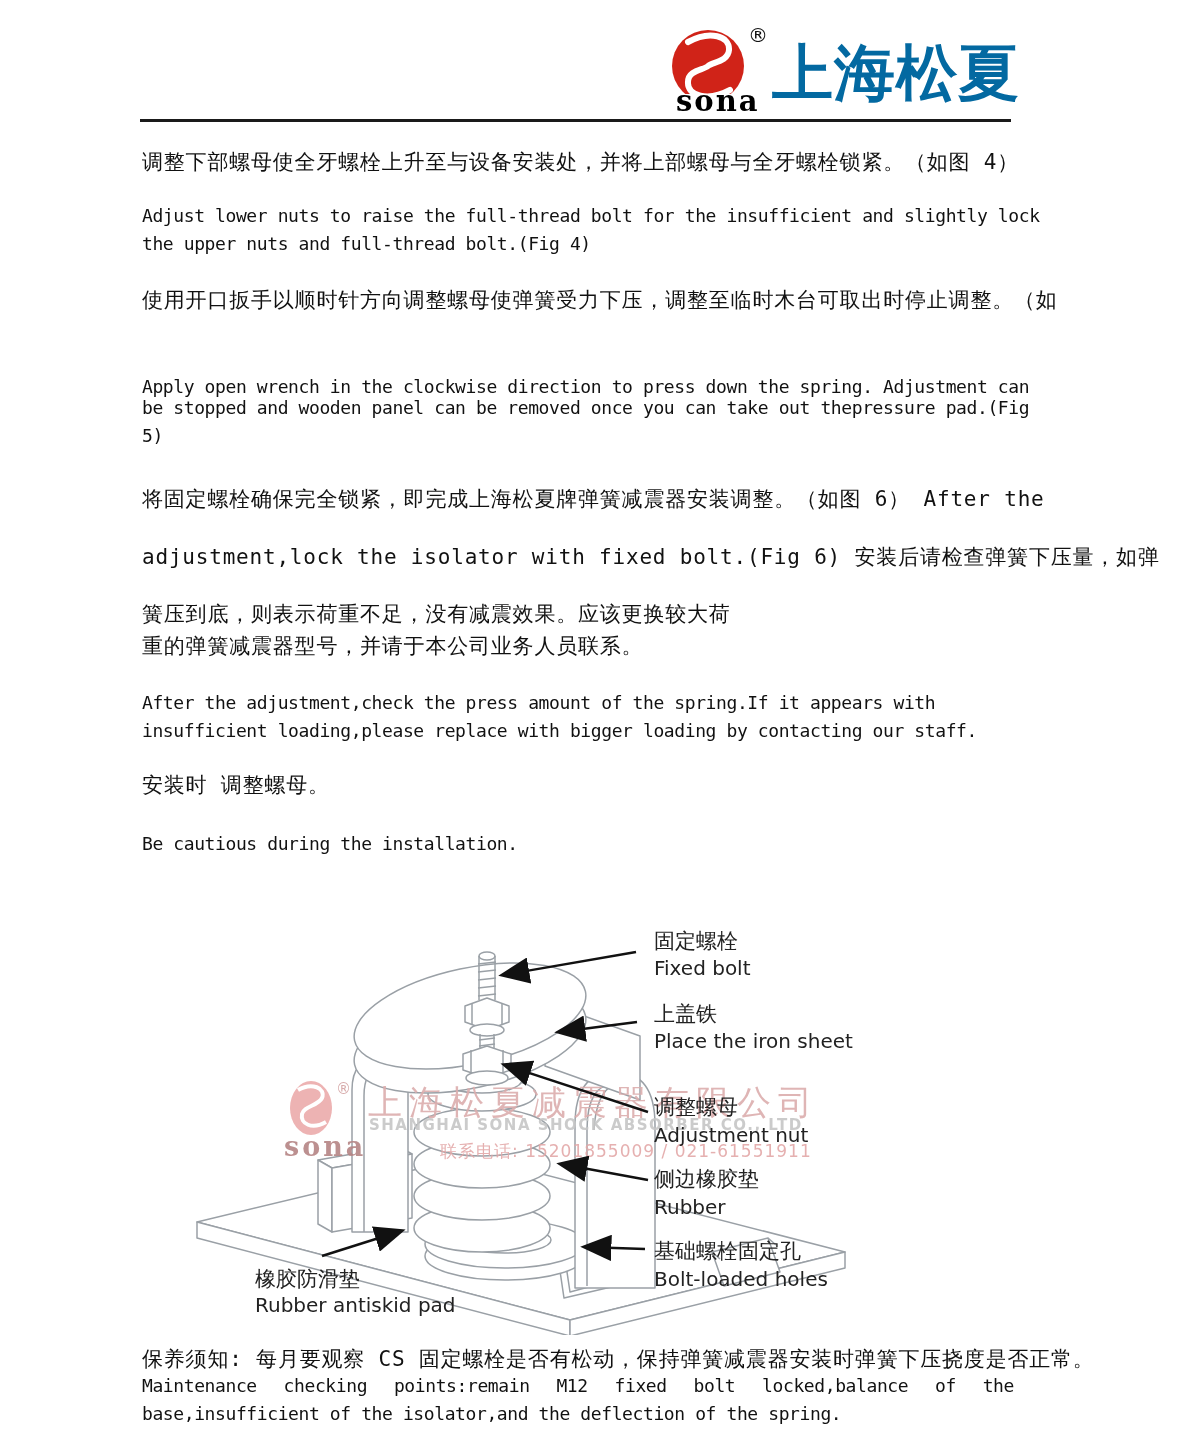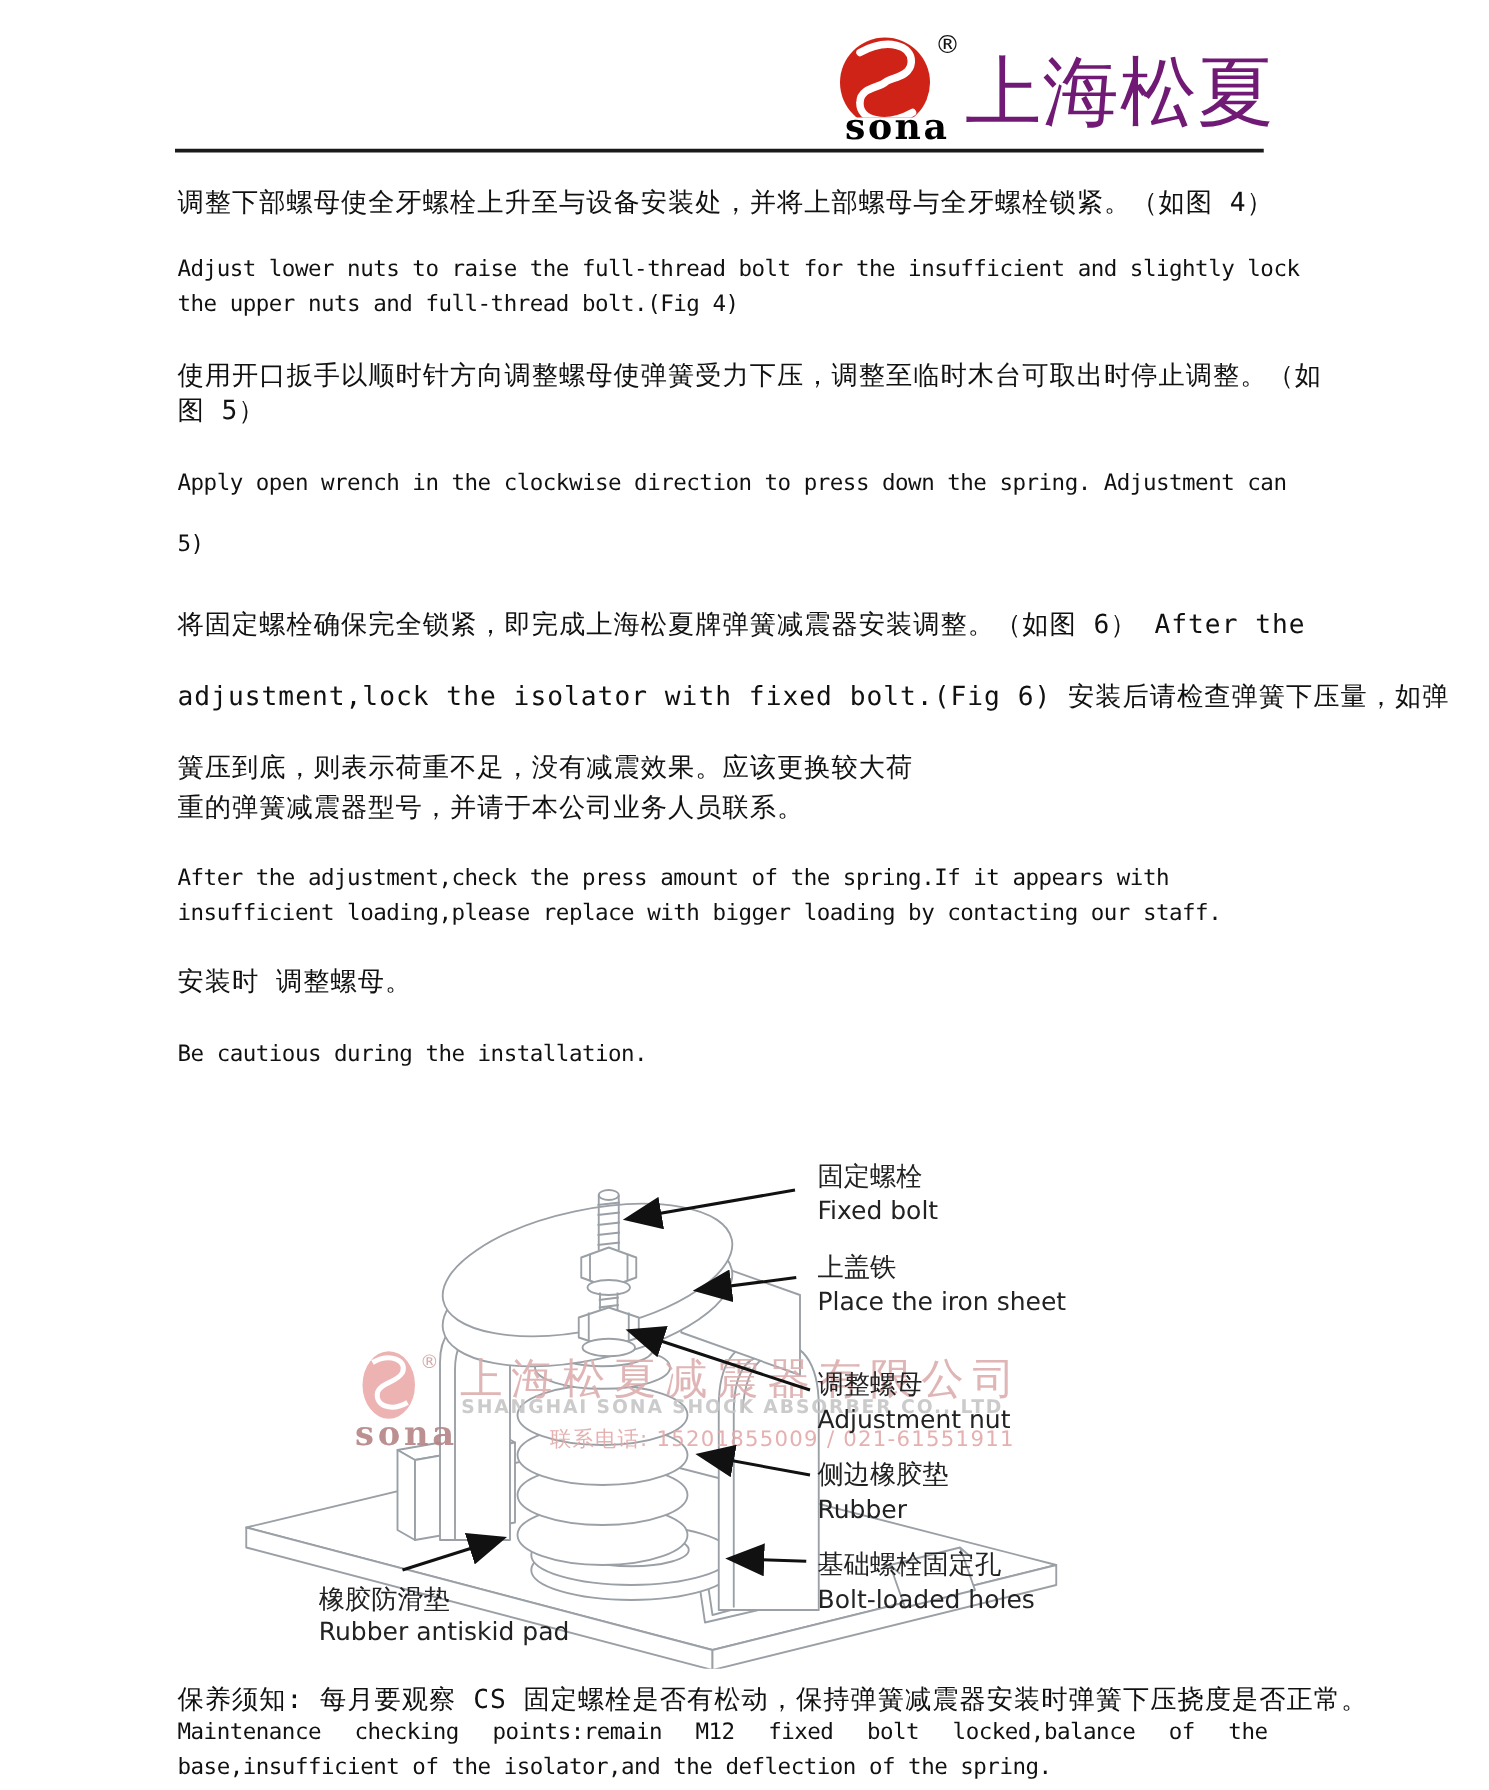--- a/index.html
+++ b/index.html
@@ -6,21 +6,21 @@
   .page{position:relative;width:1191px;height:1432px;background:#fff;overflow:hidden;
         font-family:"DejaVu Sans Mono","DejaVu Sans",monospace;color:#111;}
   .ln{position:absolute;left:142px;width:872px;white-space:pre;line-height:1.25;}
   .zh{font-size:21px;letter-spacing:0.8px;}
   .en{font-size:18px;letter-spacing:-0.4px;}
   .jst{white-space:normal;text-align:justify;text-align-last:justify;}
   .hdr-rule{position:absolute;left:140px;top:119px;width:871px;height:3px;background:#1a1a1a;}
   .brand-word{position:absolute;left:676px;top:84px;font-family:"DejaVu Serif",serif;
         font-weight:bold;font-size:29px;letter-spacing:2px;color:#000;}
   .company-title{position:absolute;left:772px;top:33px;font-family:"DejaVu Sans",sans-serif;
-        font-weight:normal;font-size:61px;letter-spacing:1px;color:#701a75;white-space:pre;}
+        font-weight:bold;font-size:61px;letter-spacing:1px;color:#0369a1;white-space:pre;}
   .logo-svg{position:absolute;left:660px;top:24px;}
   .diagram-svg{position:absolute;left:160px;top:895px;}
   .lblzh{font-family:"DejaVu Sans",sans-serif;font-size:21px;fill:#222;}
   .lblen{font-family:"DejaVu Sans",sans-serif;font-size:20px;fill:#222;}
   .draw{stroke:#9aa0a6;stroke-width:1.5;fill:none;stroke-linejoin:round;}
   .solid{fill:#ffffff;}
   .ann{stroke:#111;stroke-width:2.4;fill:none;}
 </style>
 </head>
 <body>
@@ -33,22 +33,22 @@
     <text x="88" y="18" font-size="20" fill="#111" font-family="DejaVu Sans, sans-serif">®</text>
   </svg>
   <div class="brand-word">sona</div>
   <div class="company-title">上海松夏</div>
   <div class="hdr-rule"></div>
 
   <div class="ln zh" style="top:149px">调整下部螺母使全牙螺栓上升至与设备安装处，并将上部螺母与全牙螺栓锁紧。（如图 4）</div>
   <div class="ln en" style="top:205px">Adjust lower nuts to raise the full-thread bolt for the insufficient and slightly lock</div>
   <div class="ln en" style="top:233px">the upper nuts and full-thread bolt.(Fig 4)</div>
   <div class="ln zh" style="top:287px">使用开口扳手以顺时针方向调整螺母使弹簧受力下压，调整至临时木台可取出时停止调整。（如</div>
-  <div class="ln zh" style="top:315px">图 5）</div>
   <div class="ln en" style="top:376px">Apply open wrench in the clockwise direction to press down the spring. Adjustment can</div>
+  <div class="ln en" style="top:397px">be stopped and wooden panel can be removed once you can take out thepressure pad.(Fig</div>
   <div class="ln en" style="top:425px">5)</div>
   <div class="ln zh" style="top:486px">将固定螺栓确保完全锁紧，即完成上海松夏牌弹簧减震器安装调整。（如图 6） After the</div>
   <div class="ln zh" style="top:544px">adjustment,lock the isolator with fixed bolt.(Fig 6) 安装后请检查弹簧下压量，如弹</div>
   <div class="ln zh" style="top:601px">簧压到底，则表示荷重不足，没有减震效果。应该更换较大荷</div>
   <div class="ln zh" style="top:633px">重的弹簧减震器型号，并请于本公司业务人员联系。</div>
   <div class="ln en" style="top:692px">After the adjustment,check the press amount of the spring.If it appears with</div>
   <div class="ln en" style="top:720px">insufficient loading,please replace with bigger loading by contacting our staff.</div>
   <div class="ln zh" style="top:772px">安装时 调整螺母。</div>
   <div class="ln en" style="top:833px">Be cautious during the installation.</div>
 

